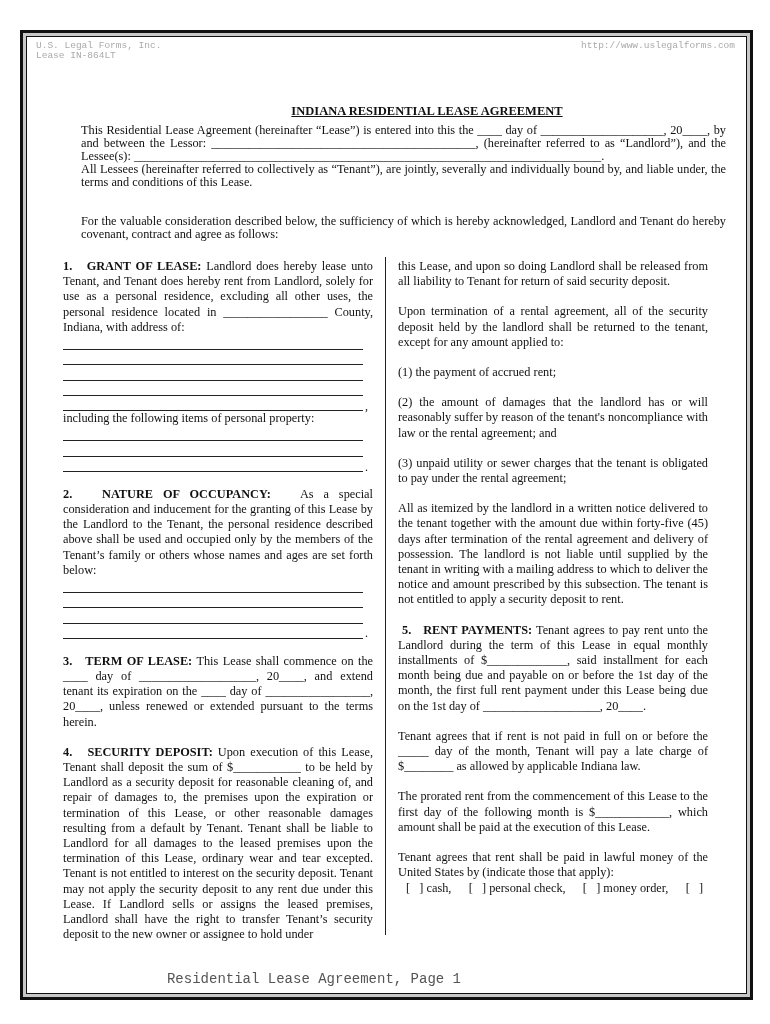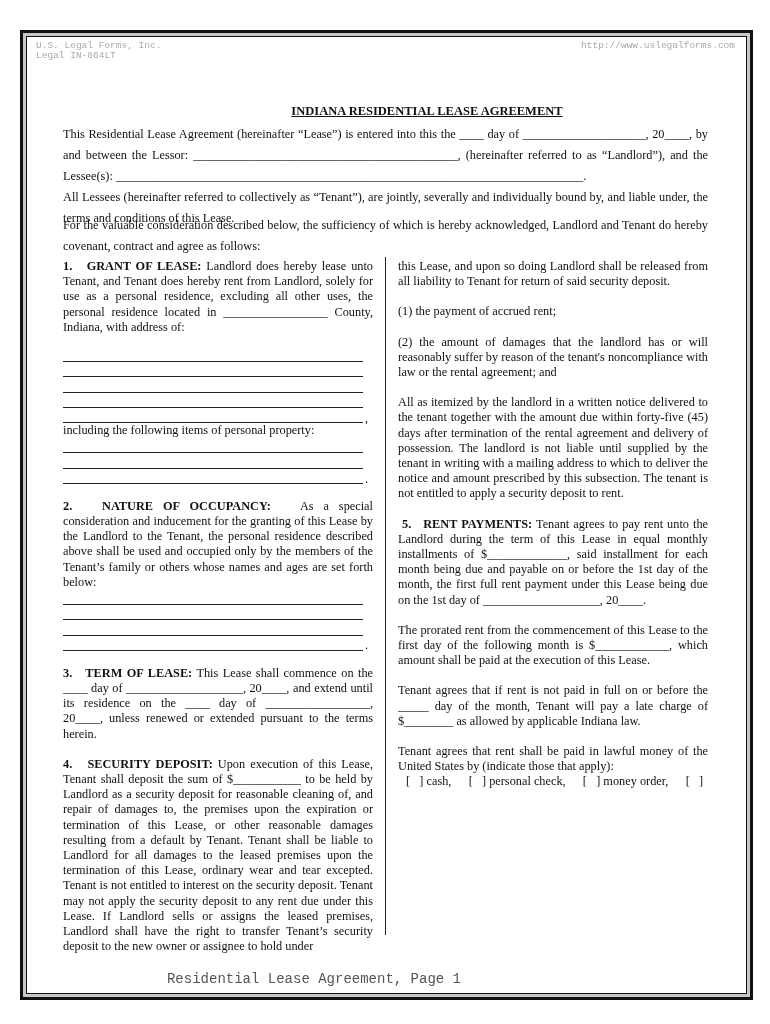--- a/index.html
+++ b/index.html
@@ -15,21 +15,21 @@
 
     .hdr { position: absolute; font-family: "Liberation Mono", "DejaVu Sans Mono", monospace;
            font-size: 9.5px; color: #aaaaaa; line-height: 10px; }
     .hdr-left { left: 36px; top: 41px; }
     .hdr-right { right: 35px; top: 41px; text-align: center; }
 
     .title { position: absolute; left: 0; width: 770px; top: 104px; text-align: center;
              font-weight: bold; font-size: 12.5px; text-decoration: underline; letter-spacing: 0px;
              font-family: "Liberation Serif", serif; padding-left: 42px; }
 
-    .para { position: absolute; left: 63px; width: 645px; font-size: 12.3px; line-height: 21px;
+    .para { position: absolute; left: 81px; width: 645px; font-size: 12.3px; line-height: 13px;
             text-align: justify; }
     .p-intro { top: 124px; }
     .p-consid { top: 215px; }
 
     .col { position: absolute; top: 259px; width: 310px; font-size: 12.3px; line-height: 15.2px;
            text-align: justify; }
     .col-left { left: 63px; }
     .col-right { left: 398px; }
 
     .divider { position: absolute; left: 385px; top: 257px; width: 1px; height: 678px; background: #222; }
@@ -50,37 +50,37 @@
   </style>
 </head>
 <body>
 
 <div class="frame-outer"></div>
 <div class="frame-gap"></div>
 <div class="frame-inner"></div>
 
 <div class="hdr hdr-left">
   <div>U.S. Legal Forms, Inc.</div>
-  <div>Legal IN-864LT</div>
+  <div>Lease IN-864LT</div>
 </div>
 <div class="hdr hdr-right">http://www.uslegalforms.com</div>
 
 <div class="title">INDIANA RESIDENTIAL LEASE AGREEMENT</div>
 
 <div class="para p-intro">
   <div>This Residential Lease Agreement (hereinafter “Lease”) is entered into this the ____ day of ____________________, 20____, by and between the Lessor: ___________________________________________, (hereinafter referred to as “Landlord”), and the Lessee(s): ____________________________________________________________________________.</div>
   <div>All Lessees (hereinafter referred to collectively as “Tenant”), are jointly, severally and individually bound by, and liable under, the terms and conditions of this Lease.</div>
 </div>
 
 <div class="para p-consid">For the valuable consideration described below, the sufficiency of which is hereby acknowledged, Landlord and Tenant do hereby covenant, contract and agree as follows:</div>
 
 <div class="divider"></div>
 
 <div class="col col-left">
-  <div class="sec" style="margin-bottom:12px;">
+  <div class="sec" style="margin-bottom:0;">
     <b>1.&nbsp;&nbsp; GRANT OF LEASE:</b><span> Landlord does hereby lease unto Tenant, and Tenant does hereby rent from Landlord, solely for use as a personal residence, excluding all other uses, the personal residence located in _________________ County, Indiana, with address of:</span>
   </div>
   <div class="blank-line"></div>
   <div class="blank-line"></div>
   <div class="blank-line"></div>
   <div class="blank-line"></div>
   <div class="blank-line end-comma"></div>
   <div>including the following items of personal property:</div>
   <div class="blank-line"></div>
   <div class="blank-line"></div>
@@ -90,38 +90,40 @@
   <div class="sec" style="margin-bottom:0;">
     <b>2.&nbsp;&nbsp; NATURE OF OCCUPANCY:</b><span>&nbsp;&nbsp; As a special consideration and inducement for the granting of this Lease by the Landlord to the Tenant, the personal residence described above shall be used and occupied only by the members of the Tenant’s family or others whose names and ages are set forth below:</span>
   </div>
   <div class="blank-line"></div>
   <div class="blank-line"></div>
   <div class="blank-line"></div>
   <div class="blank-line end-period"></div>
   <div class="spacer"></div>
 
   <div class="sec">
-    <b>3.&nbsp;&nbsp; TERM OF LEASE:</b><span> This Lease shall commence on the ____ day of ___________________, 20____, and extend until its residence on the ____ day of _________________, 20____, unless renewed or extended pursuant to the terms herein.</span>
+    <b>3.&nbsp;&nbsp; TERM OF LEASE:</b><span> This Lease shall commence on the ____ day of ___________________, 20____, and extend tenant its expiration on the ____ day of _________________, 20____, unless renewed or extended pursuant to the terms herein.</span>
   </div>
 
   <div class="sec">
     <b>4.&nbsp;&nbsp; SECURITY DEPOSIT:</b><span> Upon execution of this Lease, Tenant shall deposit the sum of $___________ to be held by Landlord as a security deposit for reasonable cleaning of, and repair of damages to, the premises upon the expiration or termination of this Lease, or other reasonable damages resulting from a default by Tenant.  Tenant shall be liable to Landlord for all damages to the leased premises upon the termination of this Lease, ordinary wear and tear excepted. Tenant is not entitled to interest on the security deposit. Tenant may not apply the security deposit to any rent due under this Lease.  If Landlord sells or assigns the leased premises, Landlord shall have the right to transfer Tenant’s security deposit to the new owner or assignee to hold under</span>
   </div>
 </div>
 
 <div class="col col-right">
   <div class="sec">this Lease, and upon so doing Landlord shall be released from all liability to Tenant for return of said security deposit.</div>
+  <div class="sec">Upon termination of a rental agreement, all of the security deposit held by the landlord shall be returned to the tenant, except for any amount applied to:</div>
   <div class="sec">(1) the payment of accrued rent;</div>
   <div class="sec">(2) the amount of damages that the landlord has or will reasonably suffer by reason of the tenant's noncompliance with law or the rental agreement; and</div>
+  <div class="sec">(3) unpaid utility or sewer charges that the tenant is obligated to pay under the rental agreement;</div>
   <div class="sec">All as itemized by the landlord in a written notice delivered to the tenant together with the amount due within forty-five (45) days after termination of the rental agreement and delivery of possession. The landlord is not liable until supplied by the tenant in writing with a mailing address to which to deliver the notice and amount prescribed by this subsection. The tenant is not entitled to apply a security deposit to rent.</div>
   <div class="sec">
     &nbsp;<b>5.&nbsp;&nbsp; RENT PAYMENTS:</b><span> Tenant agrees to pay rent unto the Landlord during the term of this Lease in equal monthly installments of $_____________, said installment for each month being due and payable on or before the 1st day of the month, the first full rent payment under this Lease being due on the 1st day of ___________________, 20____.</span>
   </div>
+  <div class="sec">Tenant agrees that if rent is not paid in full on or before the _____ day of the month, Tenant will pay a late charge of $________ as allowed by applicable Indiana law.</div>
   <div class="sec">The prorated rent from the commencement of this Lease to the first day of the following month is $____________, which amount shall be paid at the execution of this Lease.</div>
-  <div class="sec">Tenant agrees that if rent is not paid in full on or before the _____ day of the month, Tenant will pay a late charge of $________ as allowed by applicable Indiana law.</div>
   <div>Tenant agrees that rent shall be paid in lawful money of the United States by (indicate those that apply):</div>
   <div class="checkbox-row">
     <span class="cb">[&nbsp;&nbsp; ] cash,</span>&nbsp;&nbsp;
     <span class="cb">[&nbsp;&nbsp; ] personal check,</span>&nbsp;&nbsp;
     <span class="cb">[&nbsp;&nbsp; ] money order,</span>&nbsp;&nbsp;
     <span class="cb">[&nbsp;&nbsp; ]</span>
   </div>
 </div>
 
 <div class="footer">Residential Lease Agreement, Page 1</div>

